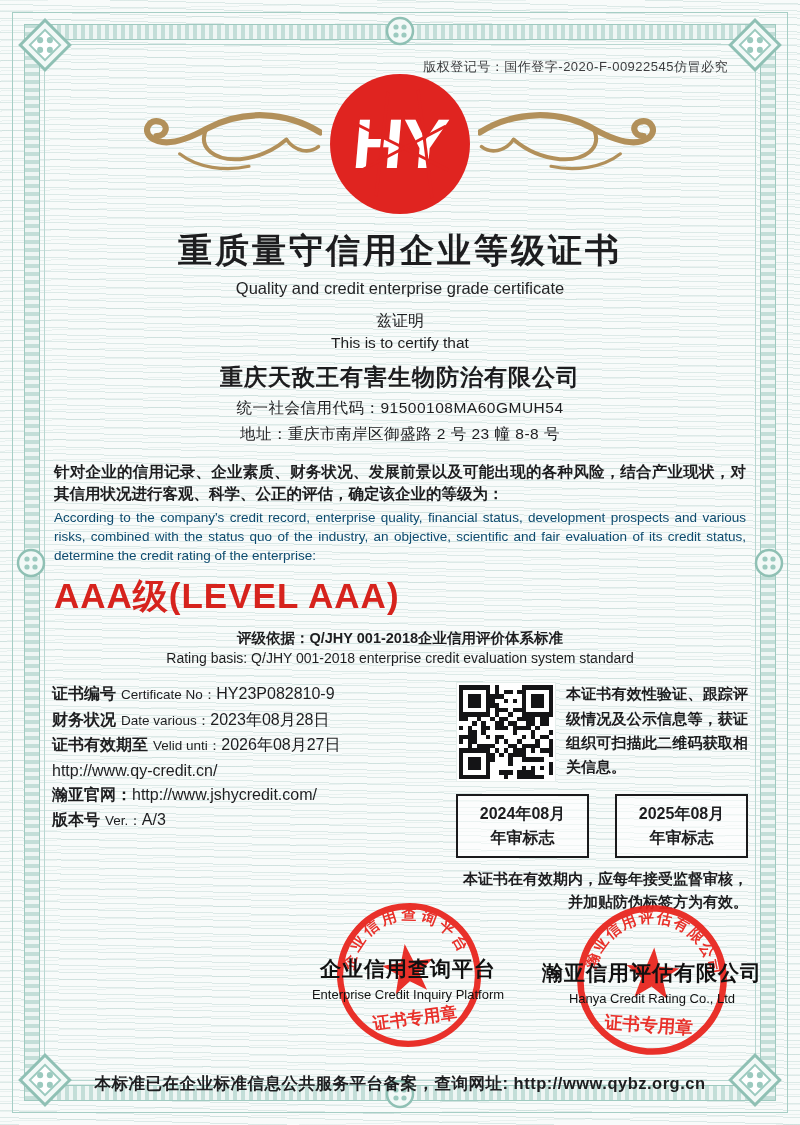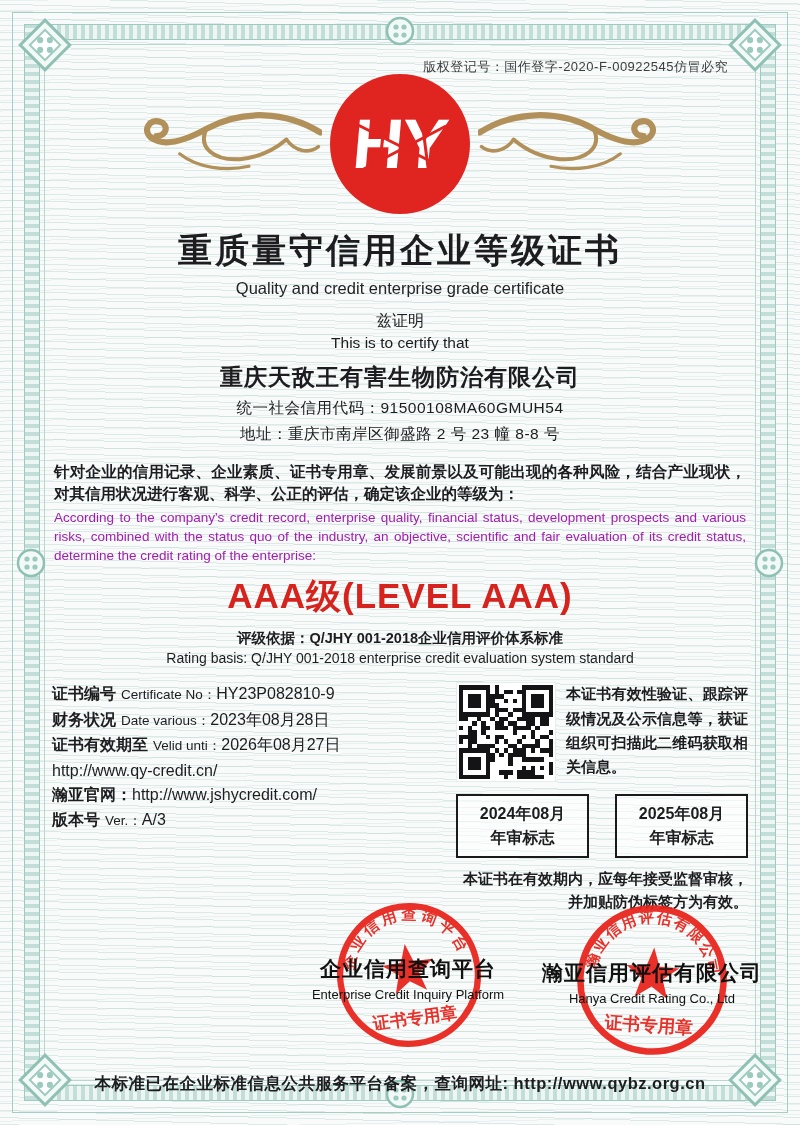--- a/index.html
+++ b/index.html
@@ -45,22 +45,22 @@
 
   .title-cn{margin-top:14px;font-size:34px;font-weight:700;letter-spacing:3px;}
   .title-en{margin-top:5px;font-size:16.5px;color:#242426;}
   .certify-cn{margin-top:13px;font-size:16px;}
   .certify-en{margin-top:2px;font-size:15.5px;}
   .company-name{margin-top:10px;font-size:23px;font-weight:700;letter-spacing:1px;}
   .company-line{margin-top:5px;font-size:15.5px;letter-spacing:0.5px;}
 
   .eval{margin:16px 6px 0 6px;text-align:left;}
   .para-cn{font-size:15.5px;font-weight:600;line-height:1.45;text-align:justify;}
-  .para-en{margin-top:2px;font-size:13.5px;line-height:1.42;text-align:justify;color:#a21caf;}
-  .level{margin-top:8px;text-align:center;font-size:35px;font-weight:800;color:#d6231d;letter-spacing:1px;}
+  .para-en{margin-top:2px;font-size:13.5px;line-height:1.42;text-align:justify;color:#0c4a6e;}
+  .level{margin-top:8px;text-align:left;font-size:35px;font-weight:800;color:#d6231d;letter-spacing:1px;}
   .basis-cn{margin-top:9px;text-align:center;font-size:14.5px;font-weight:600;}
   .basis-en{margin-top:2px;text-align:center;font-size:14px;}
 
   .details{display:flex;margin:16px 4px 0 4px;text-align:left;}
   .d-left{flex:1;padding-right:8px;}
   .dline{font-size:16px;line-height:24.5px;white-space:nowrap;}
   .dcn{font-weight:600;}
   .den{font-size:13.5px;margin-left:5px;}
   .dcn:empty,.den:empty{display:none;}
   .dval{font-size:16px;}
@@ -215,21 +215,21 @@
   <div class="title-en">Quality and credit enterprise grade certificate</div>
 
   <div class="certify-cn">兹证明</div>
   <div class="certify-en">This is to certify that</div>
 
   <div class="company-name">重庆天敌王有害生物防治有限公司</div>
   <div class="company-line">统一社会信用代码：91500108MA60GMUH54</div>
   <div class="company-line">地址：重庆市南岸区御盛路 2 号 23 幢 8-8 号</div>
 
   <div class="eval">
-    <div class="para-cn">针对企业的信用记录、企业素质、证书专用章、发展前景以及可能出现的各种风险，结合产业现状，对其信用状况进行客观、科学、公正的评估，确定该企业的等级为：</div>
+    <div class="para-cn">针对企业的信用记录、企业素质、财务状况、发展前景以及可能出现的各种风险，结合产业现状，对其信用状况进行客观、科学、公正的评估，确定该企业的等级为：</div>
     <div class="para-en">According to the company's credit record, enterprise quality, financial status, development prospects and various risks, combined with the status quo of the industry, an objective, scientific and fair evaluation of its credit status, determine the credit rating of the enterprise:</div>
     <div class="level">AAA级(LEVEL AAA)</div>
     <div class="basis-cn">评级依据：Q/JHY 001-2018企业信用评价体系标准</div>
     <div class="basis-en">Rating basis: Q/JHY 001-2018 enterprise credit evaluation system standard</div>
   </div>
 
   <div class="details">
     <div class="d-left">
       <div class="dline"><span class="dcn">证书编号</span><span class="den">Certificate No：</span><span class="dval">HY23P082810-9</span></div>
       <div class="dline"><span class="dcn">财务状况</span><span class="den">Date various：</span><span class="dval">2023年08月28日</span></div>

